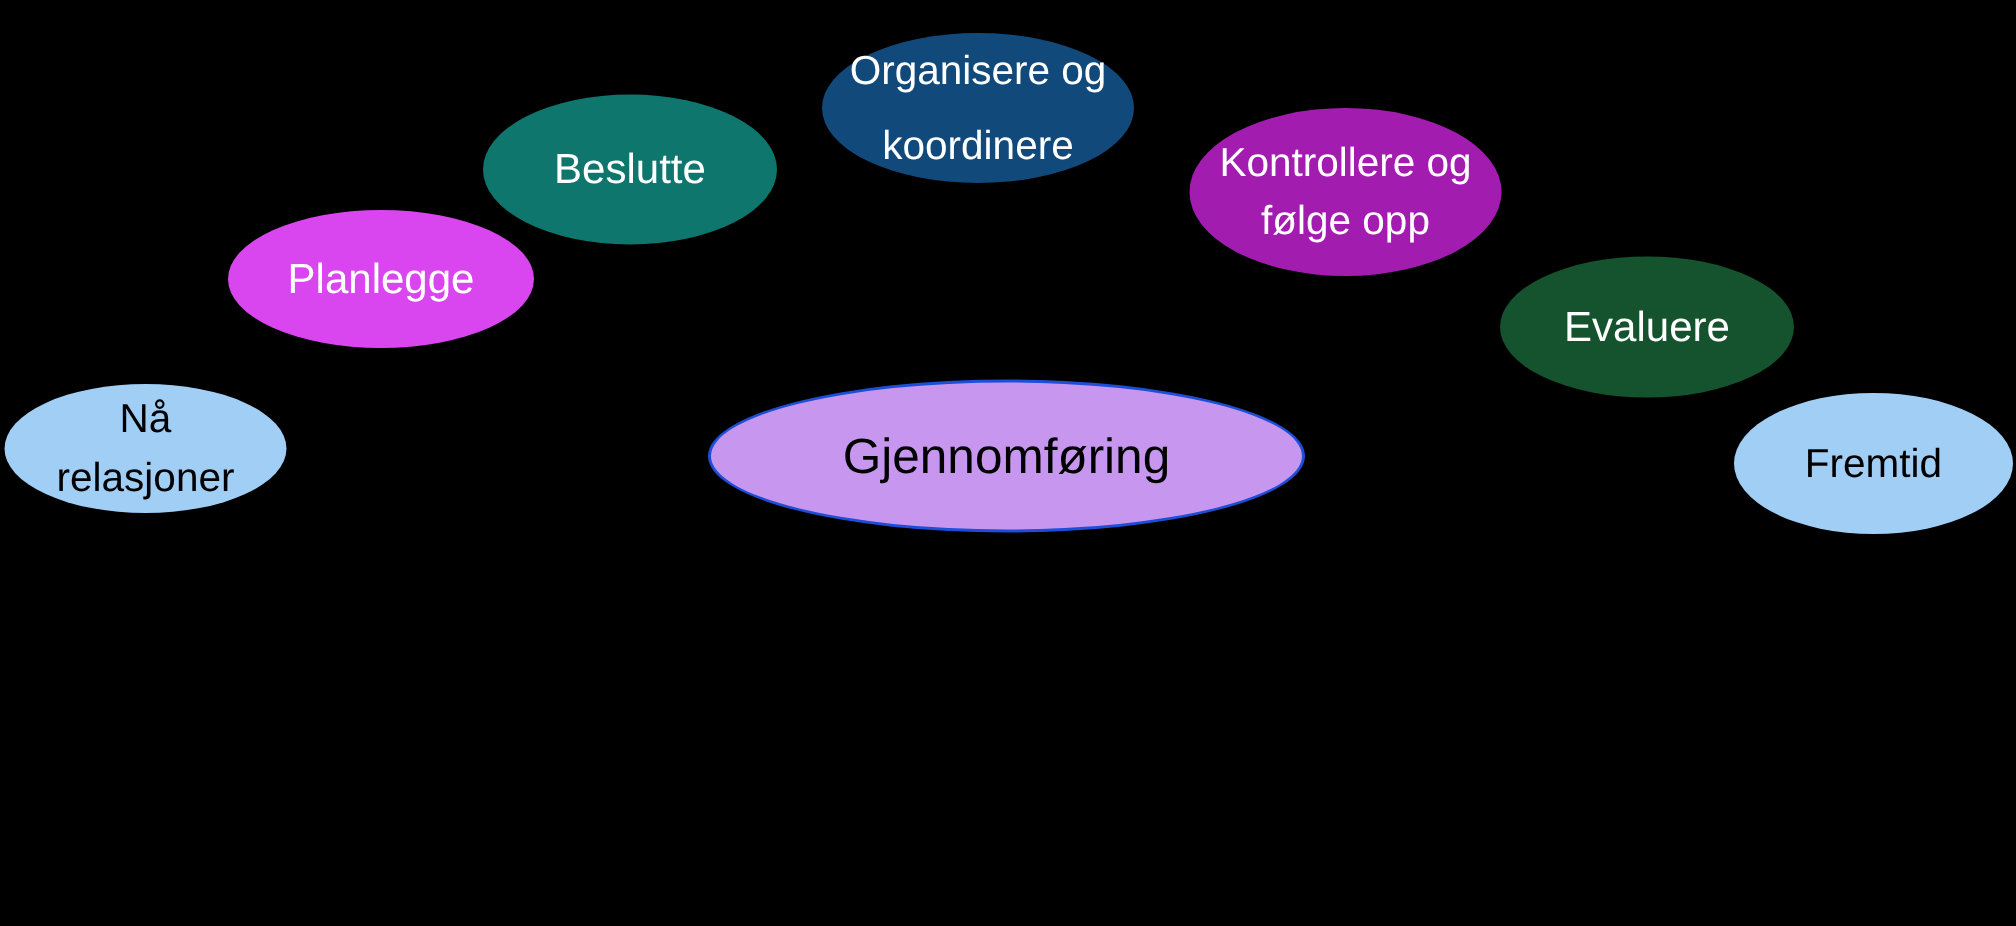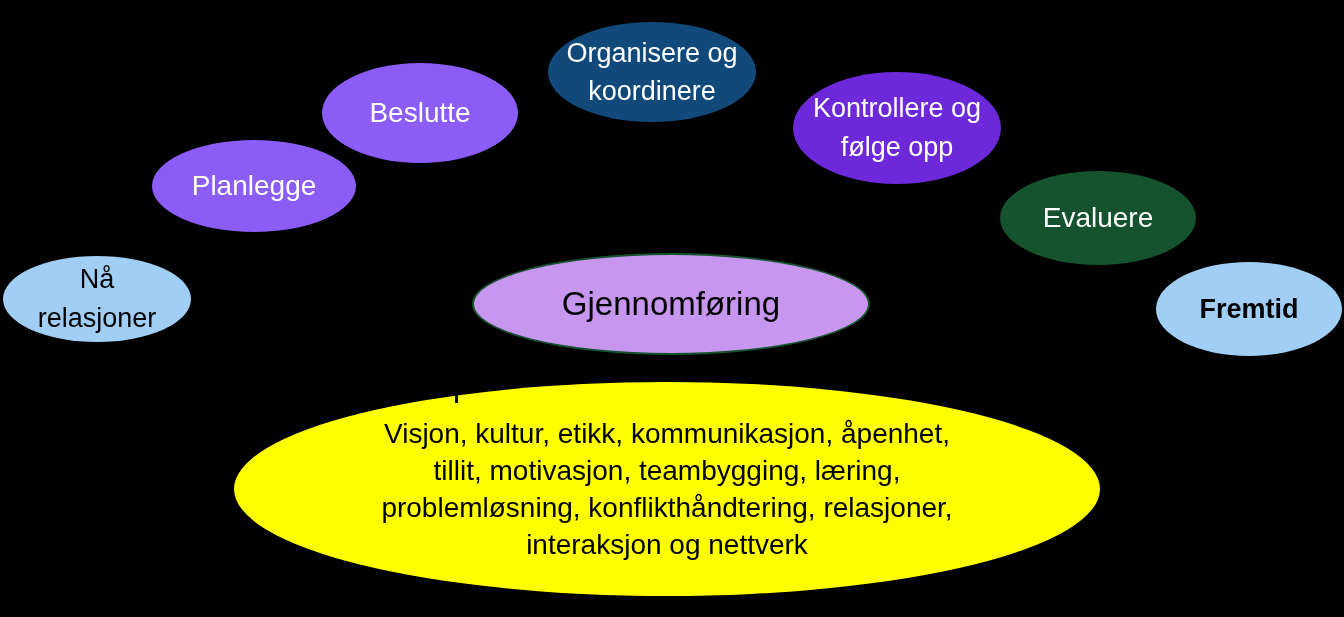--- a/index.html
+++ b/index.html
@@ -25,77 +25,71 @@
     box-sizing: border-box;
   }
   .ellipse .label {
     white-space: pre-line;
     display: block;
   }
   
   .e-na          { left: 3px;    top: 256px; width: 188px; height: 86px;  font-size: 27px; line-height: 39px; }
   .e-planlegge   { left: 152px;  top: 140px; width: 204px; height: 92px;  font-size: 28px; }
   .e-beslutte    { left: 322px;  top: 63px;  width: 196px; height: 100px; font-size: 28px; }
-  .e-organisere  { left: 548px;  top: 22px;  width: 208px; height: 100px; font-size: 27px; line-height: 38px; }
+  .e-organisere  { left: 548px;  top: 22px;  width: 208px; height: 100px; font-size: 27px; line-height: 50px; }
   .e-kontrollere { left: 793px;  top: 72px;  width: 208px; height: 112px; font-size: 27px; line-height: 39px; }
   .e-evaluere    { left: 1000px; top: 171px; width: 196px; height: 94px;  font-size: 28px; }
   .e-fremtid     { left: 1156px; top: 262px; width: 186px; height: 94px;  font-size: 27px; }
-  .e-gjennom     { left: 472px;  top: 253px; width: 398px; height: 102px; font-size: 33px; border: 2px solid #14532d; }
+  .e-gjennom     { left: 472px;  top: 253px; width: 398px; height: 102px; font-size: 33px; border: 2px solid #1d4ed8; }
   .e-yellow      { left: 234px;  top: 382px; width: 866px; height: 214px; font-size: 28px; line-height: 37px; }
   .tick {
     position: absolute;
     left: 455px;
     top: 390px;
     width: 3px;
     height: 13px;
     background: #000000;
   }
 </style>
 </head>
 <body>
 
 <div class="stage">
 
   <div class="ellipse e-na" style="background: rgb(160, 206, 245); color: rgb(0, 0, 0);">
     <span class="label">Nå
 relasjoner</span>
   </div>
 
-  <div class="ellipse e-planlegge" style="background: #8b5cf6; color: rgb(255, 255, 255);">
+  <div class="ellipse e-planlegge" style="background: #d946ef; color: rgb(255, 255, 255);">
     <span class="label">Planlegge</span>
   </div>
 
-  <div class="ellipse e-beslutte" style="background: #8b5cf6; color: rgb(255, 255, 255);">
+  <div class="ellipse e-beslutte" style="background: #0f766e; color: rgb(255, 255, 255);">
     <span class="label">Beslutte</span>
   </div>
 
   <div class="ellipse e-organisere" style="background: rgb(17, 73, 123); color: rgb(255, 255, 255);">
     <span class="label">Organisere og
 koordinere</span>
   </div>
 
-  <div class="ellipse e-kontrollere" style="background: #6d28d9; color: rgb(255, 255, 255);">
+  <div class="ellipse e-kontrollere" style="background: #a21caf; color: rgb(255, 255, 255);">
     <span class="label">Kontrollere og
 følge opp</span>
   </div>
 
   <div class="ellipse e-evaluere" style="background: #14532d; color: rgb(255, 255, 255);">
     <span class="label">Evaluere</span>
   </div>
 
-  <div class="ellipse e-fremtid" style="background: rgb(160, 206, 245); color: rgb(0, 0, 0); font-weight: bold;">
+  <div class="ellipse e-fremtid" style="background: rgb(160, 206, 245); color: rgb(0, 0, 0);">
     <span class="label">Fremtid</span>
   </div>
 
   <div class="ellipse e-gjennom" style="background: rgb(199, 151, 240); color: rgb(0, 0, 0);">
     <span class="label">Gjennomføring</span>
   </div>
 
-  <div class="ellipse e-yellow" style="background: rgb(255, 255, 0); color: rgb(0, 0, 0);">
-    <span class="label">Visjon, kultur, etikk, kommunikasjon, åpenhet,
-tillit, motivasjon, teambygging, læring,
-problemløsning, konflikthåndtering, relasjoner,
-interaksjon og nettverk</span>
-  </div>
 
   <div class="tick"></div>
 
 </div>
 
 </body></html>

